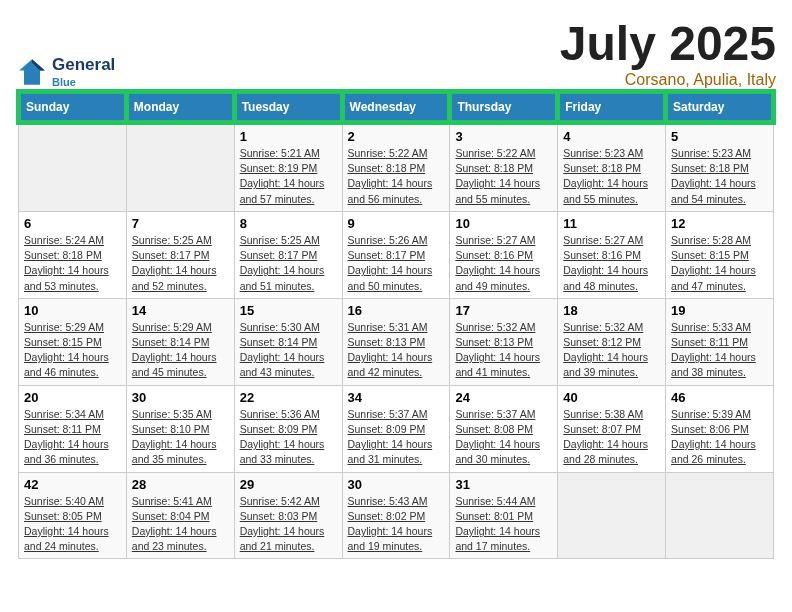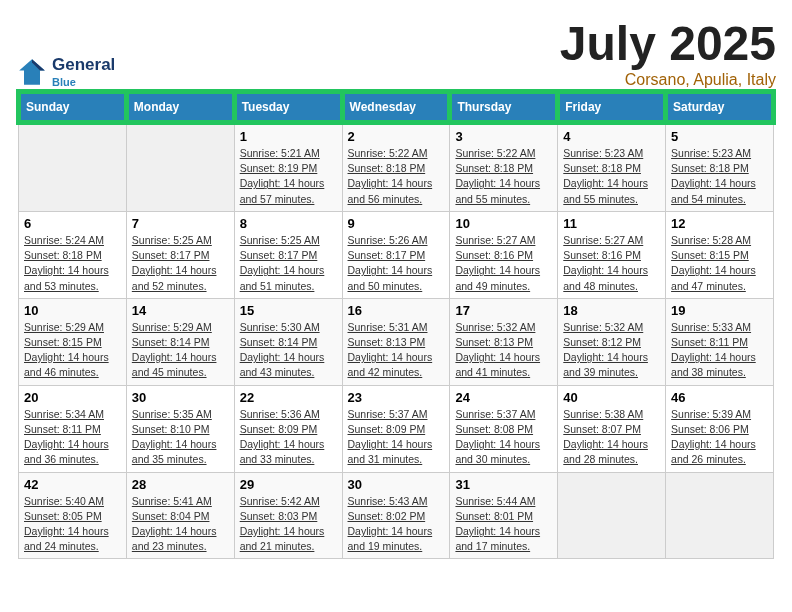--- a/index.html
+++ b/index.html
@@ -203,21 +203,21 @@
         </td>
         <td>
           <span class="day-num">30</span>
           <div class="day-info">Sunrise: 5:35 AM<br>Sunset: 8:10 PM<br>Daylight: 14 hours and 35 minutes.</div>
         </td>
         <td>
           <span class="day-num">22</span>
           <div class="day-info">Sunrise: 5:36 AM<br>Sunset: 8:09 PM<br>Daylight: 14 hours and 33 minutes.</div>
         </td>
         <td>
-          <span class="day-num">23</span>
+          <span class="day-num">34</span>
           <div class="day-info">Sunrise: 5:37 AM<br>Sunset: 8:09 PM<br>Daylight: 14 hours and 31 minutes.</div>
         </td>
         <td>
           <span class="day-num">24</span>
           <div class="day-info">Sunrise: 5:37 AM<br>Sunset: 8:08 PM<br>Daylight: 14 hours and 30 minutes.</div>
         </td>
         <td>
           <span class="day-num">40</span>
           <div class="day-info">Sunrise: 5:38 AM<br>Sunset: 8:07 PM<br>Daylight: 14 hours and 28 minutes.</div>
         </td>

